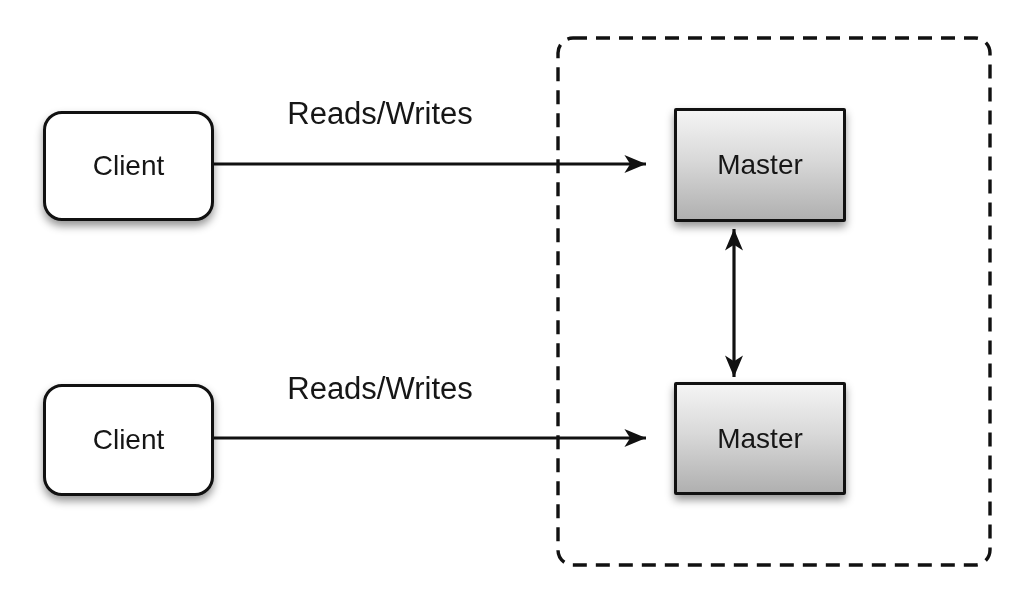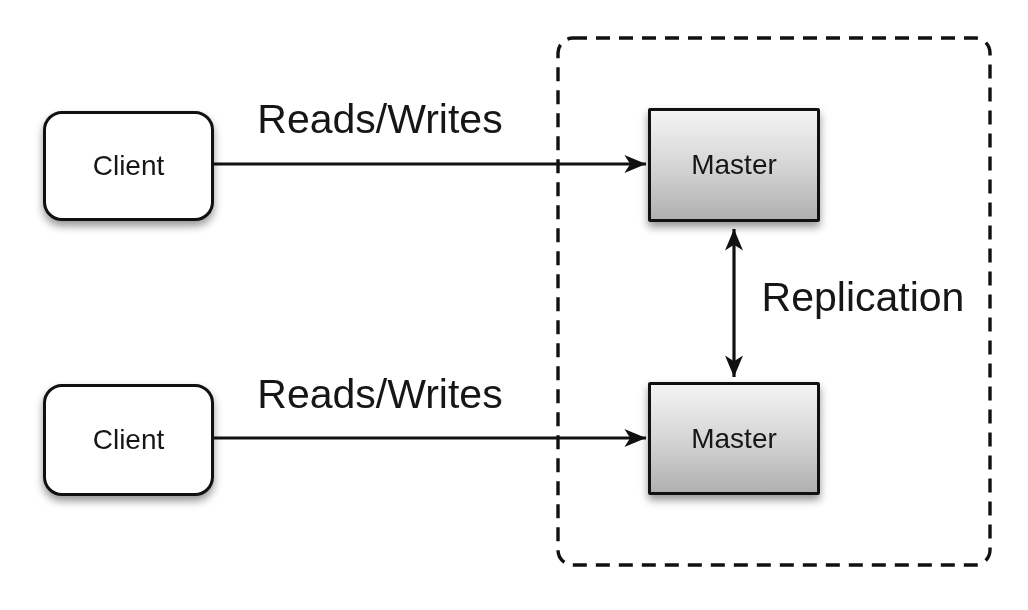--- a/index.html
+++ b/index.html
@@ -33,29 +33,30 @@
     line-height:1;
     box-shadow:0 5px 9px rgba(0,0,0,0.42);
   }
   .client{
     background:var(--client-fill);
     border-radius:19px;
   }
   .master{
     background:linear-gradient(180deg,var(--master-top) 0%,var(--master-mid) 45%,var(--master-bottom) 100%);
     border-radius:2px;
+    margin-left:26px;
   }
   .client-1{left:43px;top:111px;width:171px;height:110px;}
   .client-2{left:43px;top:384px;width:171px;height:112px;}
   .master-1{left:648px;top:108px;width:172px;height:114px;}
   .master-2{left:648px;top:382px;width:172px;height:113px;}
   .edge-label{
     position:absolute;
     color:var(--text);
-    font-size:41px;
+    font-size:31px;
     line-height:1.05;
     text-align:center;
     white-space:nowrap;
   }
   .label-rw-1{left:250px;top:98px;width:260px;}
   .label-rw-2{left:250px;top:373px;width:260px;}
   .label-replication{left:758px;top:276px;width:210px;}
 </style>
 </head>
 <body>
@@ -91,15 +92,14 @@
   </div>
 
   <div class="node master master-2">
     <span>Master</span>
   </div>
 
   <div class="edge-label label-rw-1">Reads/Writes</div>
 
   <div class="edge-label label-rw-2">Reads/Writes</div>
 
-  <div class="edge-label label-replication">Replication</div>
 
 </div>
 
 </body></html>

